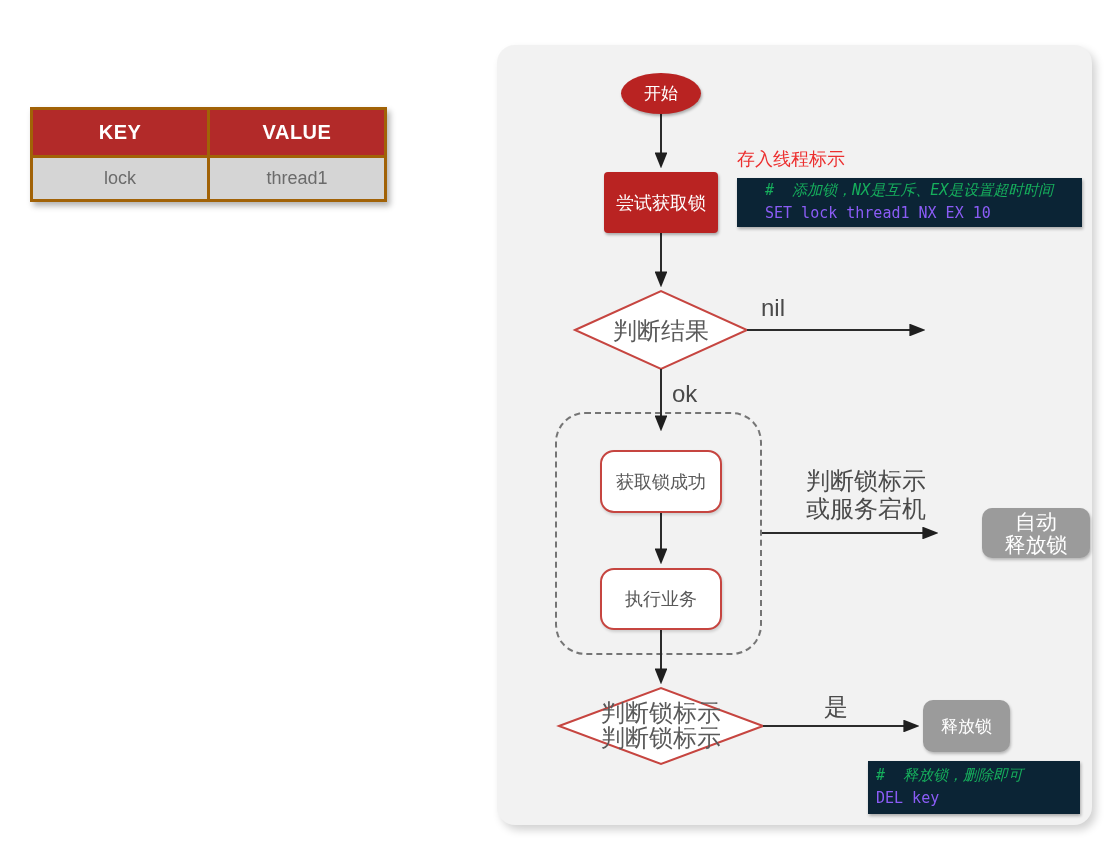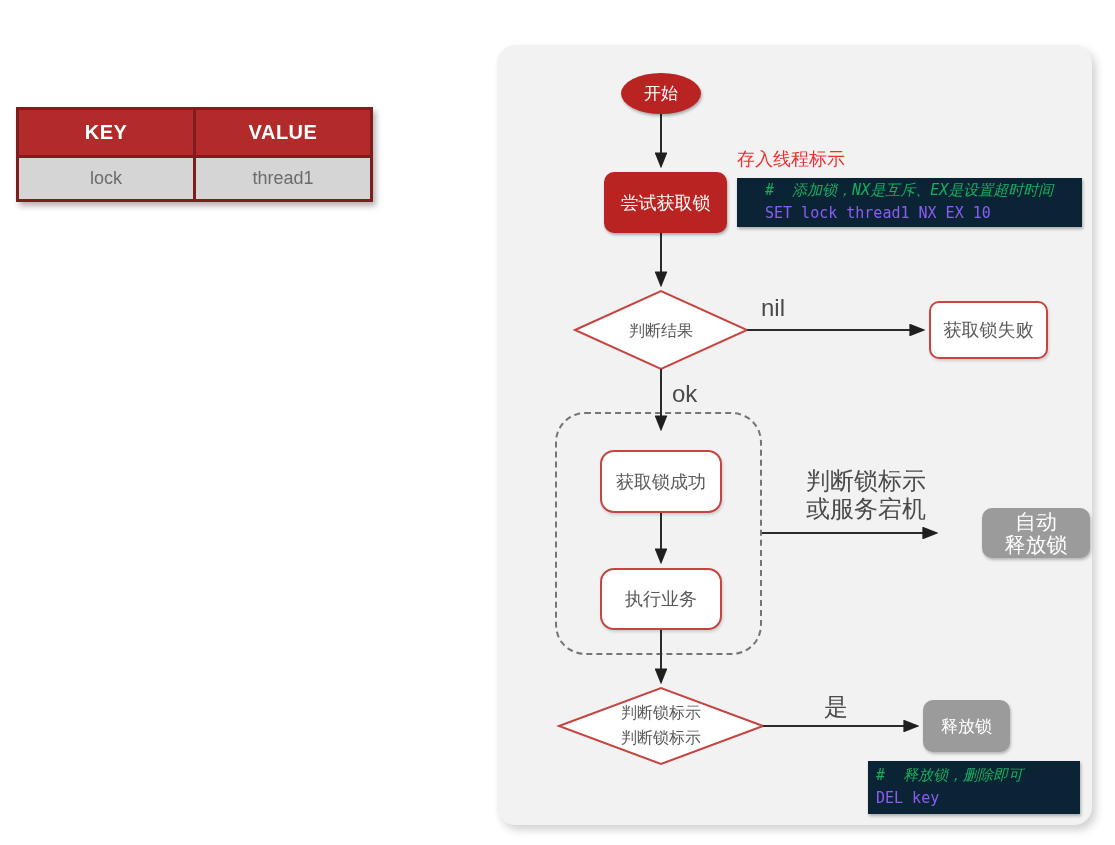--- a/index.html
+++ b/index.html
@@ -5,22 +5,22 @@
   html,body{margin:0;padding:0;}
   body{
     width:1115px;height:845px;position:relative;
     background:#ffffff;overflow:hidden;
     font-family:"Liberation Sans","DejaVu Sans",sans-serif;
     -webkit-font-smoothing:antialiased;
   }
 
   
   .kv-table{
-    position:absolute;left:16px;top:107px;
-    background:#7f1d1d;
+    position:absolute;left:30px;top:107px;
+    background:#a16207;
     border-collapse:separate;border-spacing:3px;
     box-shadow:3px 4px 6px rgba(0,0,0,.30);
   }
   .kv-table td{
     width:172px;text-align:center;vertical-align:middle;
   }
   .kv-th{
     background:#b22a29;color:#ffffff;
     font-size:20px;font-weight:bold;letter-spacing:.5px;
     height:43px;
@@ -46,22 +46,22 @@
   }
   .red-fill{
     background:#b92322;color:#ffffff;
     box-shadow:1px 2px 3px rgba(0,0,0,.3);
   }
   .ellipse{
     left:124px;top:28px;width:80px;height:41px;
     border-radius:50%;font-size:17px;
   }
   .try-box{
-    left:107px;top:127px;width:123px;height:61px;
-    border-radius:10px;font-size:18px;
+    left:107px;top:127px;width:114px;height:61px;
+    border-radius:4px;font-size:18px;
   }
   .white-box{
     background:#ffffff;border:2px solid #c64540;border-radius:10px;
     color:#595959;font-size:18px;
     box-shadow:1px 2px 3px rgba(0,0,0,.15);
   }
   .failed-box{left:432px;top:256px;width:119px;height:58px;}
   .success-box{left:103px;top:405px;width:122px;height:63px;border-radius:14px;}
   .business-box{left:103px;top:523px;width:122px;height:62px;border-radius:14px;}
   .gray-box{
@@ -71,21 +71,21 @@
   }
   .auto-box{left:445px;top:463px;width:108px;height:50px;font-size:21px;margin-left:40px;}
   .release-box{left:426px;top:655px;width:87px;height:52px;}
 
   .dashed-box{
     position:absolute;left:58px;top:367px;width:207px;height:243px;
     border:2px dashed #757575;border-radius:30px;z-index:1;
   }
 
   .diamond-label{
-    position:absolute;z-index:3;color:#595959;font-size:16px;
+    position:absolute;z-index:3;color:#595959;font-size:24px;
     text-align:center;line-height:25px;
   }
   .judge1-label{left:94px;top:273px;width:140px;}
   .judge2-label{left:94px;top:655px;width:140px;}
 
   .edge-label{
     position:absolute;z-index:3;color:#4a4a4a;font-size:24px;line-height:28px;
   }
   .nil-label{left:264px;top:249px;}
   .ok-label{left:175px;top:335px;}
@@ -158,21 +158,20 @@
 
   <div class="code-block code-set">
     <span class="code-line code-comment">#  添加锁，NX是互斥、EX是设置超时时间</span>
     <span class="code-line code-cmd">SET lock thread1 NX EX 10</span>
   </div>
 
   <div class="diamond-label judge1-label">判断结果</div>
 
   <div class="edge-label nil-label">nil</div>
 
-  <div class="node white-box failed-box">获取锁失败</div>
 
   <div class="edge-label ok-label">ok</div>
 
   <div class="node white-box success-box">获取锁成功</div>
 
   <div class="node white-box business-box">执行业务</div>
 
   <div class="edge-label timeout-label">
     <span style="display:block">判断锁标示</span>
     <span style="display:block">或服务宕机</span>

